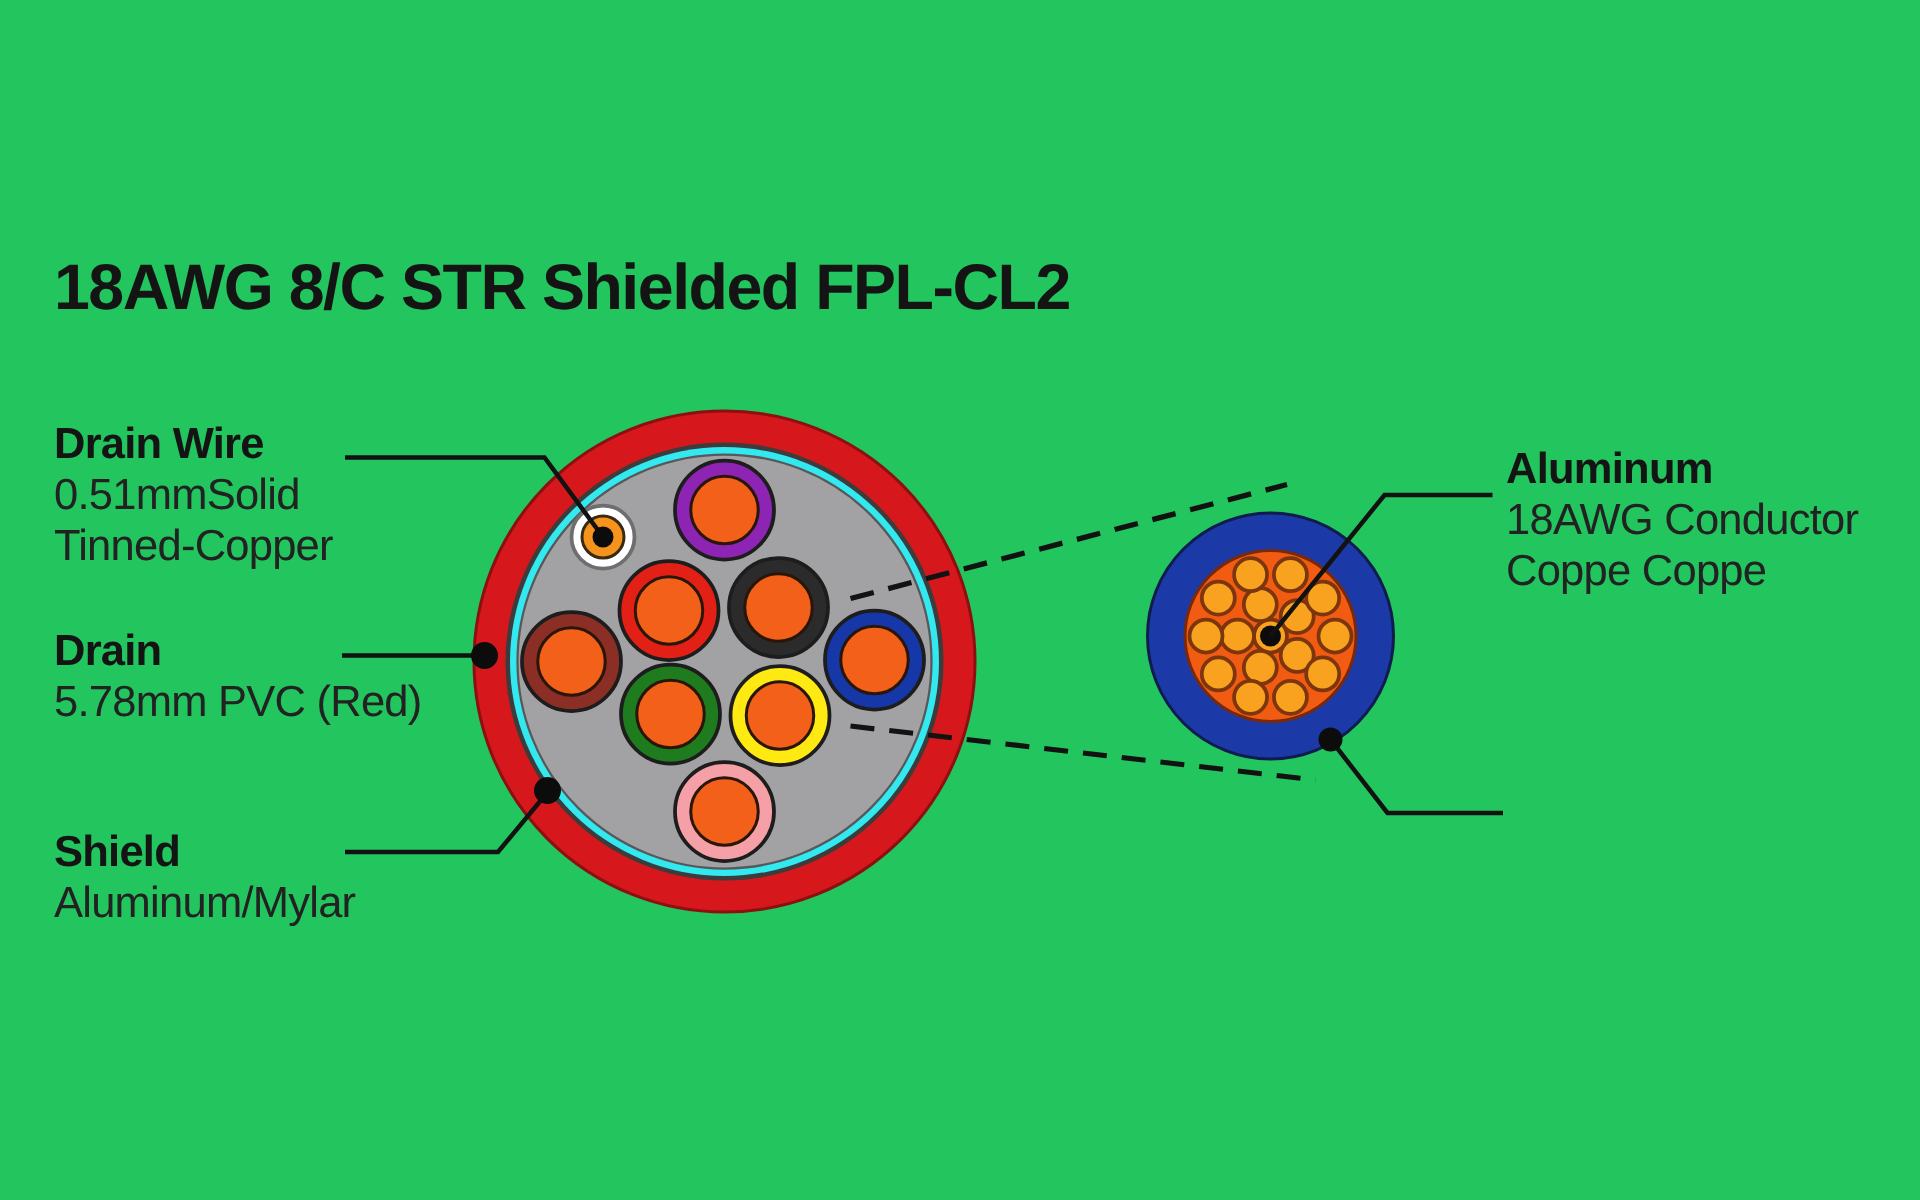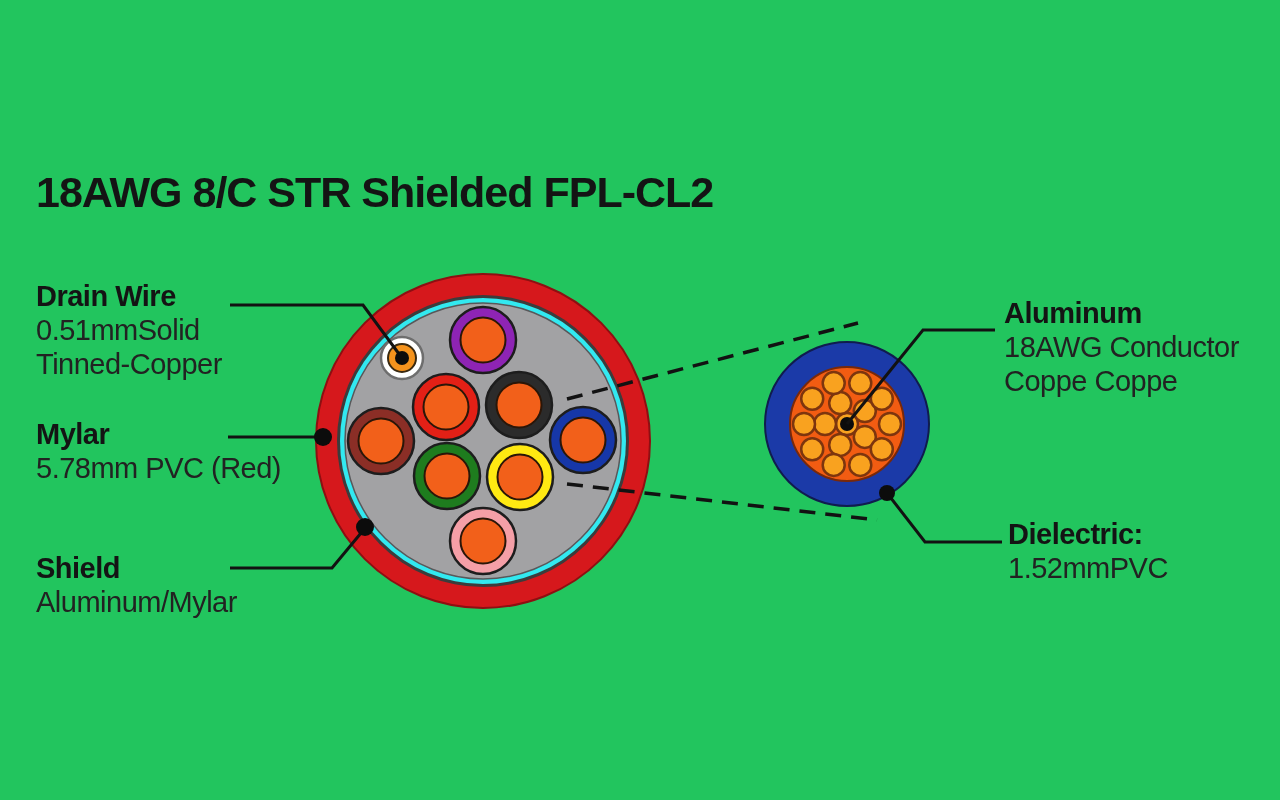--- a/index.html
+++ b/index.html
@@ -120,33 +120,29 @@
     </g>
   </svg>
 
   <div class="label lbl-drain">
     <span class="t">Drain Wire</span>
     <span>0.51mmSolid</span>
     <span>Tinned-Copper</span>
   </div>
 
   <div class="label lbl-jacket">
-    <span class="t">Mylar</span>
+    <span class="t">Drain</span>
     <span>5.78mm PVC (Red)</span>
   </div>
 
   <div class="label lbl-shield">
     <span class="t">Shield</span>
     <span>Aluminum/Mylar</span>
   </div>
 
   <div class="label lbl-conductor">
     <span class="t">Aluminum</span>
     <span>18AWG Conductor</span>
     <span>Coppe Coppe</span>
   </div>
 
-  <div class="label lbl-dielectric">
-    <span class="t">Dielectric:</span>
-    <span>1.52mmPVC</span>
-  </div>
 
 </div>
 
 </body></html>

